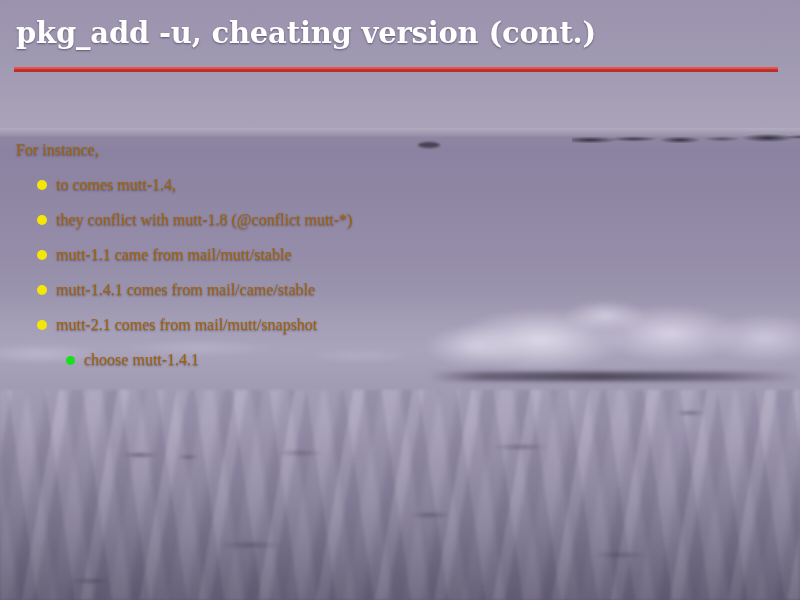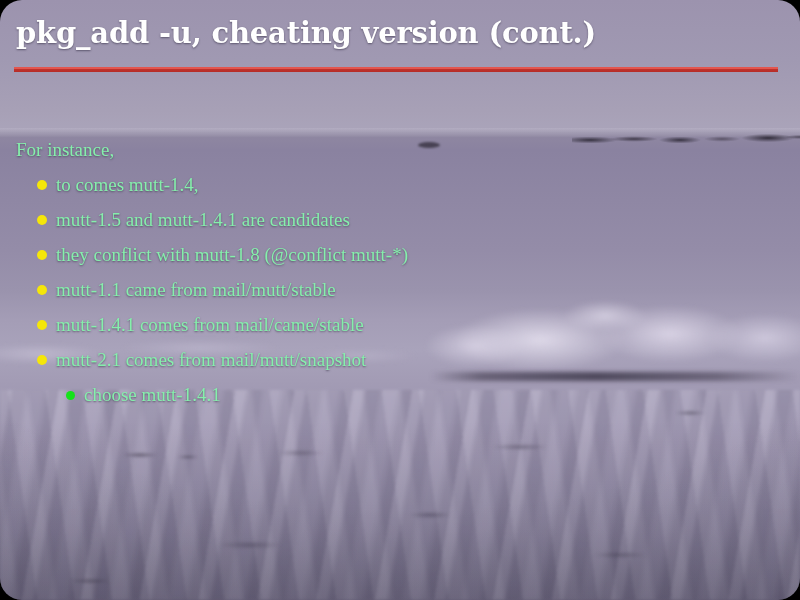--- a/index.html
+++ b/index.html
@@ -7,21 +7,20 @@
     padding: 0;
     background: #000;
   }
   #slide {
     position: relative;
     width: 800px;
     height: 600px;
     overflow: hidden;
     font-family: "Liberation Serif", "DejaVu Serif", serif;
     user-select: none;
-    border-radius: 22px;
   }
 
   
   .bg {
     position: absolute;
     inset: 0;
     z-index: 0;
   }
   
   .bg-base {
@@ -212,22 +211,22 @@
 
   .body {
     position: absolute;
     left: 0;
     top: 132px;
     width: 800px;
   }
   .line {
     position: relative;
     height: 35px;
-    color: #86efac;
-    font-size: 19px;
+    color: #a16207;
+    font-size: 16px;
     line-height: 35px;
     white-space: nowrap;
     text-shadow: 0 1px 2px rgba(46,40,62,0.60);
   }
   .line.lvl0 { padding-left: 16px; }
   .line.lvl1 { padding-left: 56px; }
   .line.lvl2 { padding-left: 84px; }
 
   .bullet {
     position: absolute;
@@ -260,21 +259,20 @@
 
   <div class="content">
 
     <div class="title">pkg_add -u, cheating version (cont.)</div>
 
     <div class="title-rule"></div>
 
     <div class="body" id="bullet-list">
         <div class="line lvl0"><span>For instance,</span></div>
         <div class="line lvl1"><span class="bullet"></span><span>to comes mutt-1.4,</span></div>
-        <div class="line lvl1"><span class="bullet"></span><span>mutt-1.5 and mutt-1.4.1 are candidates</span></div>
         <div class="line lvl1"><span class="bullet"></span><span>they conflict with mutt-1.8 (@conflict mutt-*)</span></div>
         <div class="line lvl1"><span class="bullet"></span><span>mutt-1.1 came from mail/mutt/stable</span></div>
         <div class="line lvl1"><span class="bullet"></span><span>mutt-1.4.1 comes from mail/came/stable</span></div>
         <div class="line lvl1"><span class="bullet"></span><span>mutt-2.1 comes from mail/mutt/snapshot</span></div>
         <div class="line lvl2"><span class="bullet"></span><span>choose mutt-1.4.1</span></div>
       </div>
 
   </div>
 </div>
 

